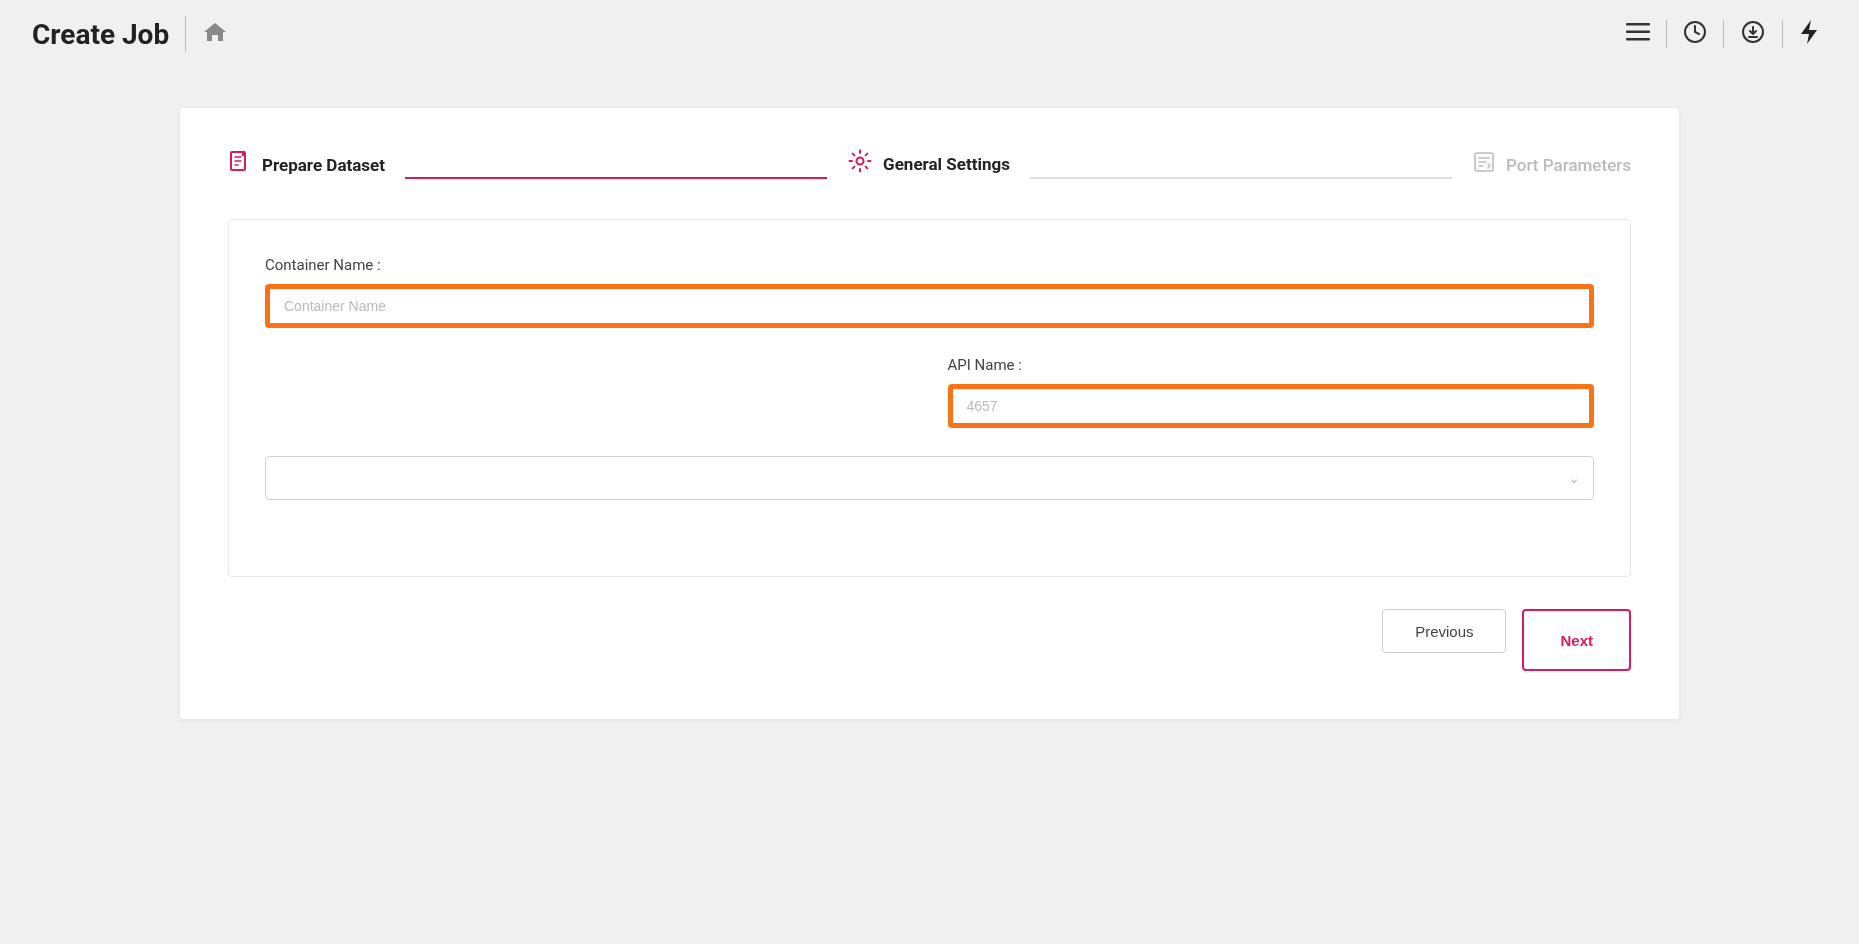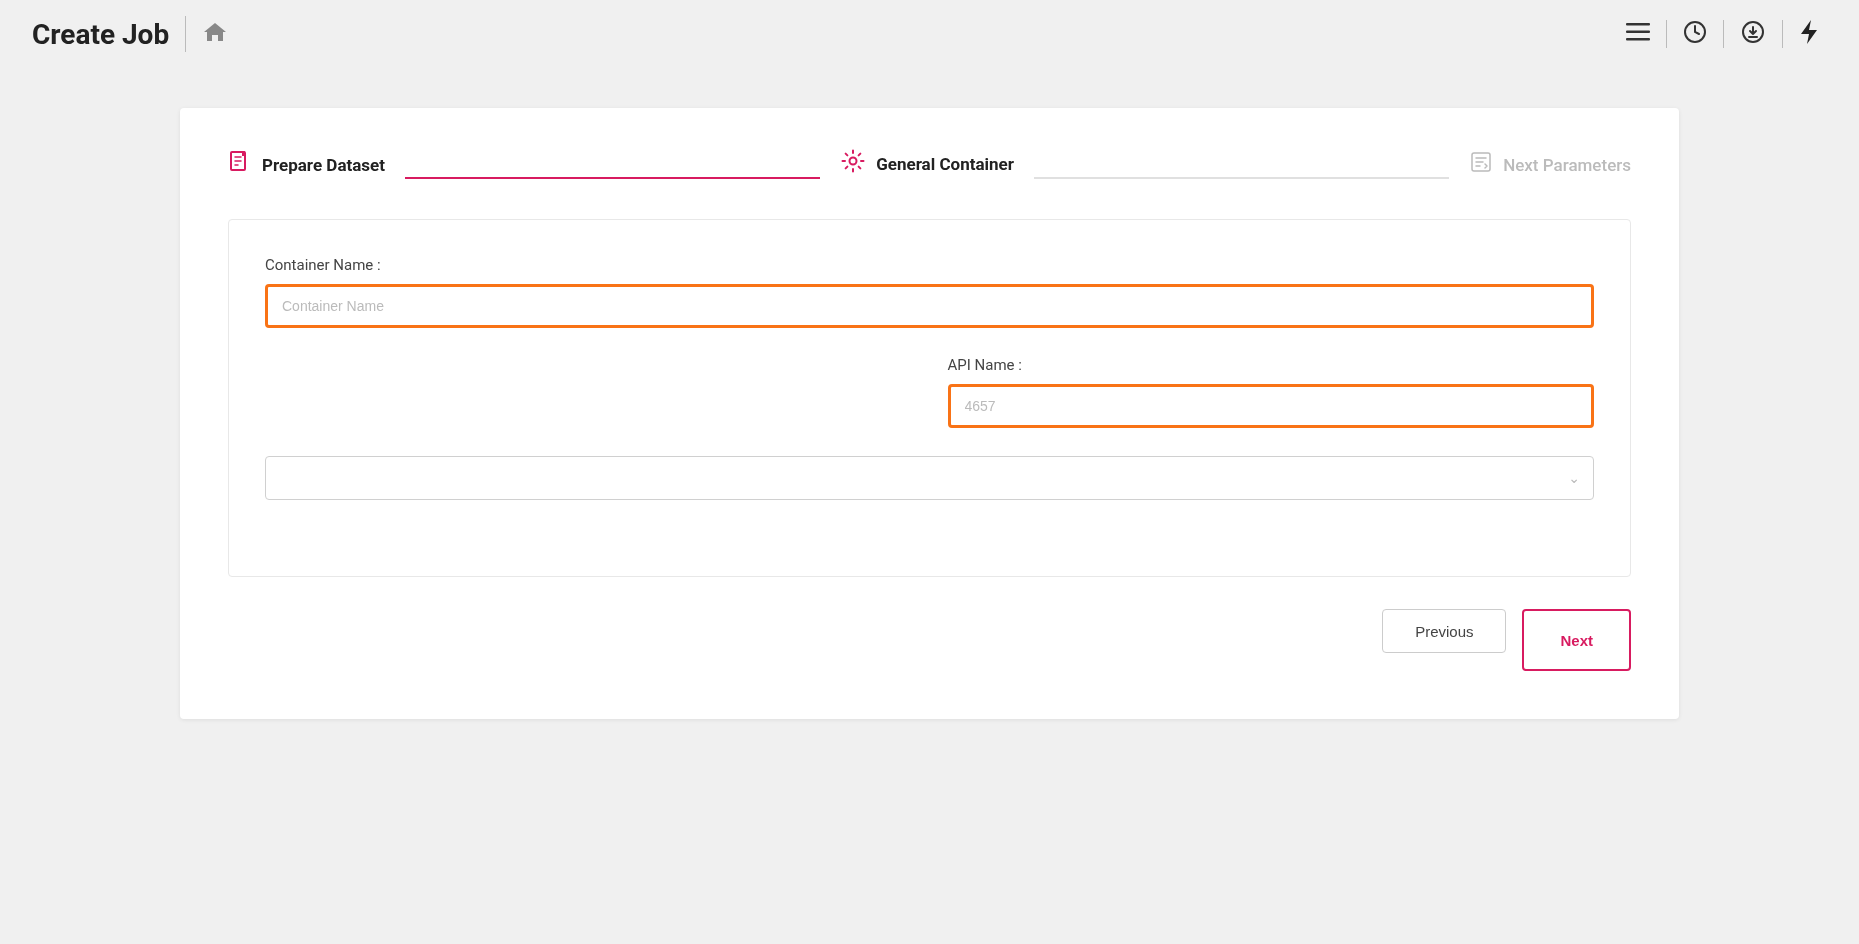--- a/index.html
+++ b/index.html
@@ -129,21 +129,21 @@
     }
     .form-label {
       font-size: 15px;
       color: #444;
       margin-bottom: 10px;
       display: block;
     }
     .form-input {
       width: 100%;
       height: 44px;
-      border: 3px solid #f97316;
+      border: 5px solid #f97316;
       border-radius: 4px;
       padding: 0 14px;
       font-size: 14px;
       color: #8b5cf6;
       background: #fff;
       outline: none;
     }
     .form-input::placeholder {
       color: #bbb;
     }
@@ -275,34 +275,34 @@
 
       <div class="step-connector"></div>
 
       <div class="step">
         <span class="step-icon active">
           <svg width="26" height="26" viewBox="0 0 26 26" fill="none" xmlns="http://www.w3.org/2000/svg">
             <circle cx="13" cy="13" r="3.5" stroke="#d81b60" stroke-width="2"></circle>
             <path d="M13 2.5V5M13 21V23.5M23.5 13H21M5 13H2.5M20.36 5.64L18.6 7.4M7.4 18.6L5.64 20.36M20.36 20.36L18.6 18.6M7.4 7.4L5.64 5.64" stroke="#d81b60" stroke-width="2" stroke-linecap="round"></path>
           </svg>
         </span>
-        <span class="step-label active">General Container</span>
+        <span class="step-label active">General Settings</span>
       </div>
 
       <div class="step-connector-inactive"></div>
 
       <div class="step">
         <span class="step-icon inactive">
           <svg width="24" height="24" viewBox="0 0 24 24" fill="none" xmlns="http://www.w3.org/2000/svg">
             <rect x="3" y="3" width="18" height="18" rx="2" stroke="#bbb" stroke-width="1.5"></rect>
             <path d="M7 8H17M7 12H14M7 16H11" stroke="#bbb" stroke-width="1.5" stroke-linecap="round"></path>
             <path d="M16 14L18 16L16 18" stroke="#bbb" stroke-width="1.5" stroke-linecap="round" stroke-linejoin="round"></path>
           </svg>
         </span>
-        <span class="step-label inactive">Next Parameters</span>
+        <span class="step-label inactive">Port Parameters</span>
       </div>
     </div>
 
     <div class="form-section">
 
       <div class="form-group">
         <label class="form-label">Container Name :</label>
         <input type="text" class="form-input" placeholder="Container Name" style="">
       </div>
 

